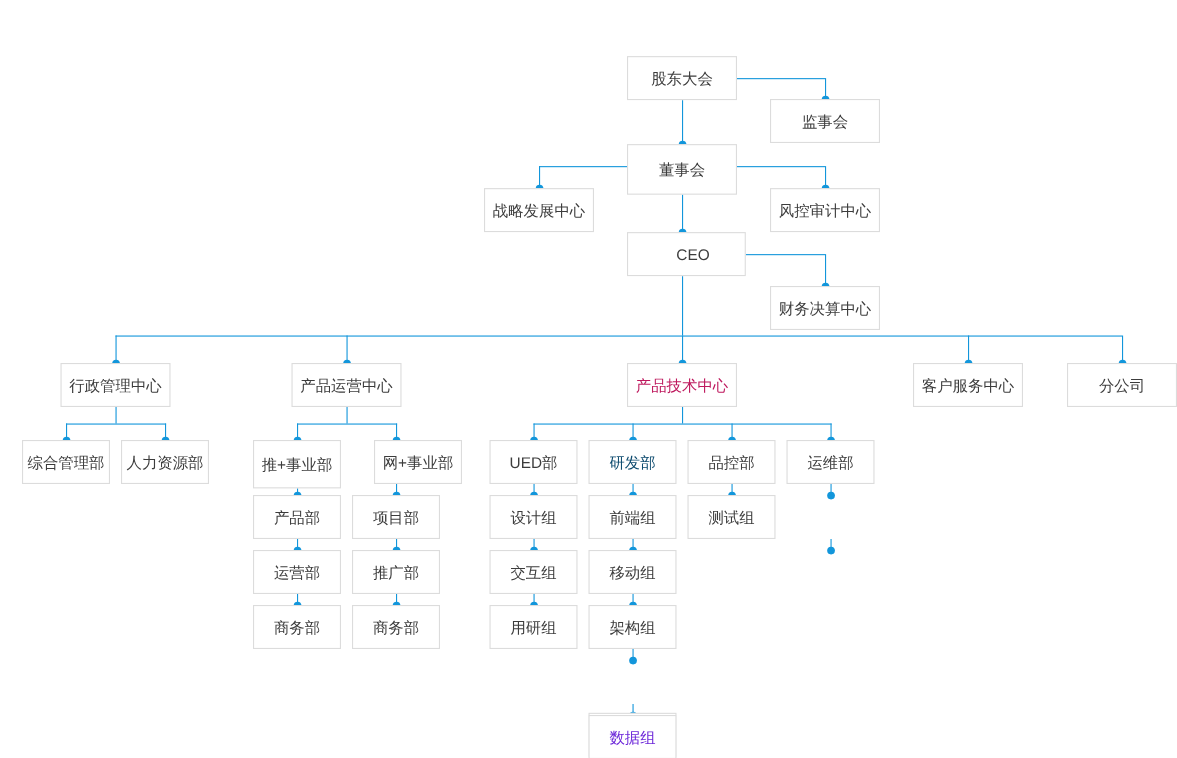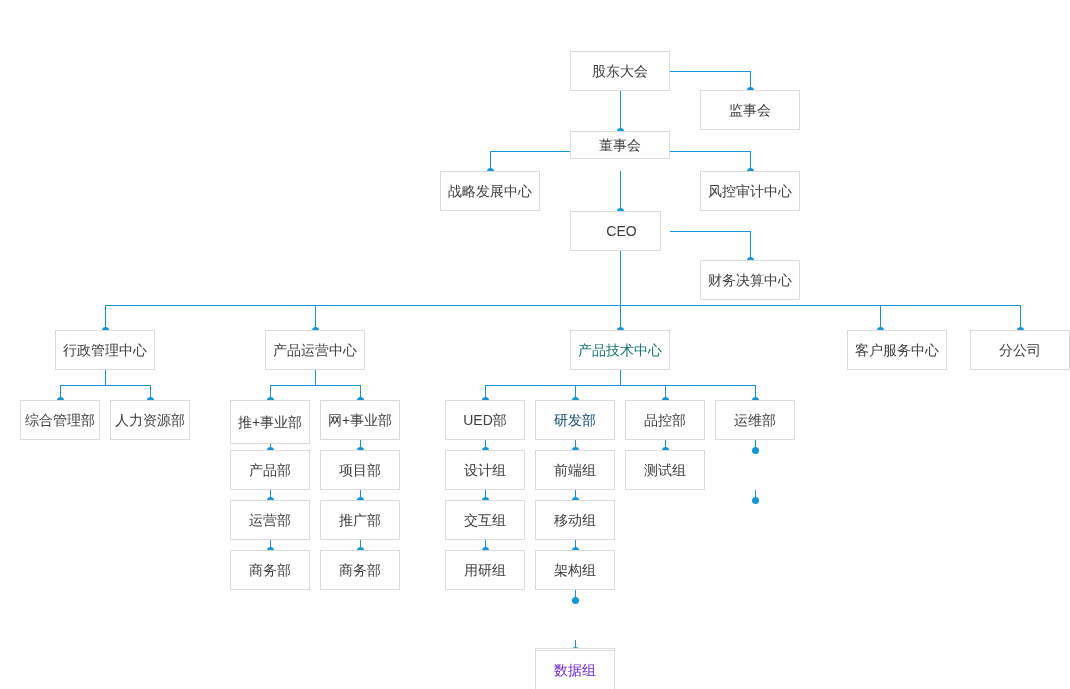--- a/index.html
+++ b/index.html
@@ -134,37 +134,37 @@
     <div class="dot" style="left: 575px; top: 450px; background: rgb(18, 150, 219);"></div>
     <div class="dot" style="left: 575px; top: 500px; background: rgb(18, 150, 219);"></div>
     <div class="dot" style="left: 575px; top: 550px; background: rgb(18, 150, 219);"></div>
     <div class="dot" style="left: 575px; top: 600px; background: rgb(18, 150, 219);"></div>
     <div class="dot" style="left: 575px; top: 650px; background: rgb(18, 150, 219);"></div>
     <div class="dot" style="left: 665px; top: 450px; background: rgb(18, 150, 219);"></div>
     <div class="dot" style="left: 755px; top: 450px; background: rgb(18, 150, 219);"></div>
     <div class="dot" style="left: 755px; top: 500px; background: rgb(18, 150, 219);"></div>
     <div class="node" style="left: 570px; top: 51px; width: 100px; height: 40px; border-color: rgb(220, 220, 220); color: rgb(60, 60, 60);">股东大会</div>
     <div class="node" style="left: 700px; top: 90px; width: 100px; height: 40px; border-color: rgb(220, 220, 220); color: rgb(60, 60, 60);">监事会</div>
-    <div class="node" style="left: 570px; top: 131px; width: 100px; height: 28px; border-color: rgb(220, 220, 220); color: rgb(60, 60, 60);">董事会</div>
+    <div class="node" style="left: 570px; top: 131px; width: 100px; height: 46px; border-color: rgb(220, 220, 220); color: rgb(60, 60, 60);">董事会</div>
     <div class="node" style="left: 440px; top: 171px; width: 100px; height: 40px; border-color: rgb(220, 220, 220); color: rgb(60, 60, 60);">战略发展中心</div>
     <div class="node" style="left: 700px; top: 171px; width: 100px; height: 40px; border-color: rgb(220, 220, 220); color: rgb(60, 60, 60);">风控审计中心</div>
-    <div class="node" style="left: 570px; top: 211px; width: 91px; height: 40px; border-color: rgb(220, 220, 220); color: rgb(60, 60, 60); padding-left: 12px;">CEO</div>
+    <div class="node" style="left: 570px; top: 211px; width: 108px; height: 40px; border-color: rgb(220, 220, 220); color: rgb(60, 60, 60); padding-left: 12px;">CEO</div>
     <div class="node" style="left: 700px; top: 260px; width: 100px; height: 40px; border-color: rgb(220, 220, 220); color: rgb(60, 60, 60);">财务决算中心</div>
     <div class="node" style="left: 55px; top: 330px; width: 100px; height: 40px; border-color: rgb(220, 220, 220); color: rgb(60, 60, 60);">行政管理中心</div>
     <div class="node" style="left: 265px; top: 330px; width: 100px; height: 40px; border-color: rgb(220, 220, 220); color: rgb(60, 60, 60);">产品运营中心</div>
-    <div class="node" style="left: 570px; top: 330px; width: 100px; height: 40px; border-color: rgb(220, 220, 220); color: #0f766e;">产品技术中心</div>
-    <div class="node" style="left: 830px; top: 330px; width: 100px; height: 40px; border-color: rgb(220, 220, 220); color: rgb(60, 60, 60); margin-left: 17px;">客户服务中心</div>
+    <div class="node" style="left: 570px; top: 330px; width: 100px; height: 40px; border-color: rgb(220, 220, 220); color: #be185d;">产品技术中心</div>
+    <div class="node" style="left: 830px; top: 330px; width: 100px; height: 40px; border-color: rgb(220, 220, 220); color: rgb(60, 60, 60);">客户服务中心</div>
     <div class="node" style="left: 970px; top: 330px; width: 100px; height: 40px; border-color: rgb(220, 220, 220); color: rgb(60, 60, 60);">分公司</div>
     <div class="node" style="left: 20px; top: 400px; width: 80px; height: 40px; border-color: rgb(220, 220, 220); color: rgb(60, 60, 60);">综合管理部</div>
     <div class="node" style="left: 110px; top: 400px; width: 80px; height: 40px; border-color: rgb(220, 220, 220); color: rgb(60, 60, 60);">人力资源部</div>
     <div class="node" style="left: 230px; top: 400px; width: 80px; height: 44px; border-color: rgb(220, 220, 220); color: rgb(60, 60, 60);">推+事业部</div>
     <div class="node" style="left: 230px; top: 450px; width: 80px; height: 40px; border-color: rgb(220, 220, 220); color: rgb(60, 60, 60);">产品部</div>
     <div class="node" style="left: 230px; top: 500px; width: 80px; height: 40px; border-color: rgb(220, 220, 220); color: rgb(60, 60, 60);">运营部</div>
     <div class="node" style="left: 230px; top: 550px; width: 80px; height: 40px; border-color: rgb(220, 220, 220); color: rgb(60, 60, 60);">商务部</div>
-    <div class="node" style="left: 320px; top: 400px; width: 80px; height: 40px; border-color: rgb(220, 220, 220); color: rgb(60, 60, 60);">网+事业部</div>
+    <div class="node" style="left: 340px; top: 400px; width: 80px; height: 40px; border-color: rgb(220, 220, 220); color: rgb(60, 60, 60);">网+事业部</div>
     <div class="node" style="left: 320px; top: 450px; width: 80px; height: 40px; border-color: rgb(220, 220, 220); color: rgb(60, 60, 60);">项目部</div>
     <div class="node" style="left: 320px; top: 500px; width: 80px; height: 40px; border-color: rgb(220, 220, 220); color: rgb(60, 60, 60);">推广部</div>
     <div class="node" style="left: 320px; top: 550px; width: 80px; height: 40px; border-color: rgb(220, 220, 220); color: rgb(60, 60, 60);">商务部</div>
     <div class="node" style="left: 445px; top: 400px; width: 80px; height: 40px; border-color: rgb(220, 220, 220); color: rgb(60, 60, 60);">UED部</div>
     <div class="node" style="left: 445px; top: 450px; width: 80px; height: 40px; border-color: rgb(220, 220, 220); color: rgb(60, 60, 60);">设计组</div>
     <div class="node" style="left: 445px; top: 500px; width: 80px; height: 40px; border-color: rgb(220, 220, 220); color: rgb(60, 60, 60);">交互组</div>
     <div class="node" style="left: 445px; top: 550px; width: 80px; height: 40px; border-color: rgb(220, 220, 220); color: rgb(60, 60, 60);">用研组</div>
     <div class="node" style="left: 535px; top: 400px; width: 80px; height: 40px; border-color: rgb(220, 220, 220); color: #0c4a6e;">研发部</div>
     <div class="node" style="left: 535px; top: 450px; width: 80px; height: 40px; border-color: rgb(220, 220, 220); color: rgb(60, 60, 60);">前端组</div>
     <div class="node" style="left: 535px; top: 500px; width: 80px; height: 40px; border-color: rgb(220, 220, 220); color: rgb(60, 60, 60);">移动组</div>

